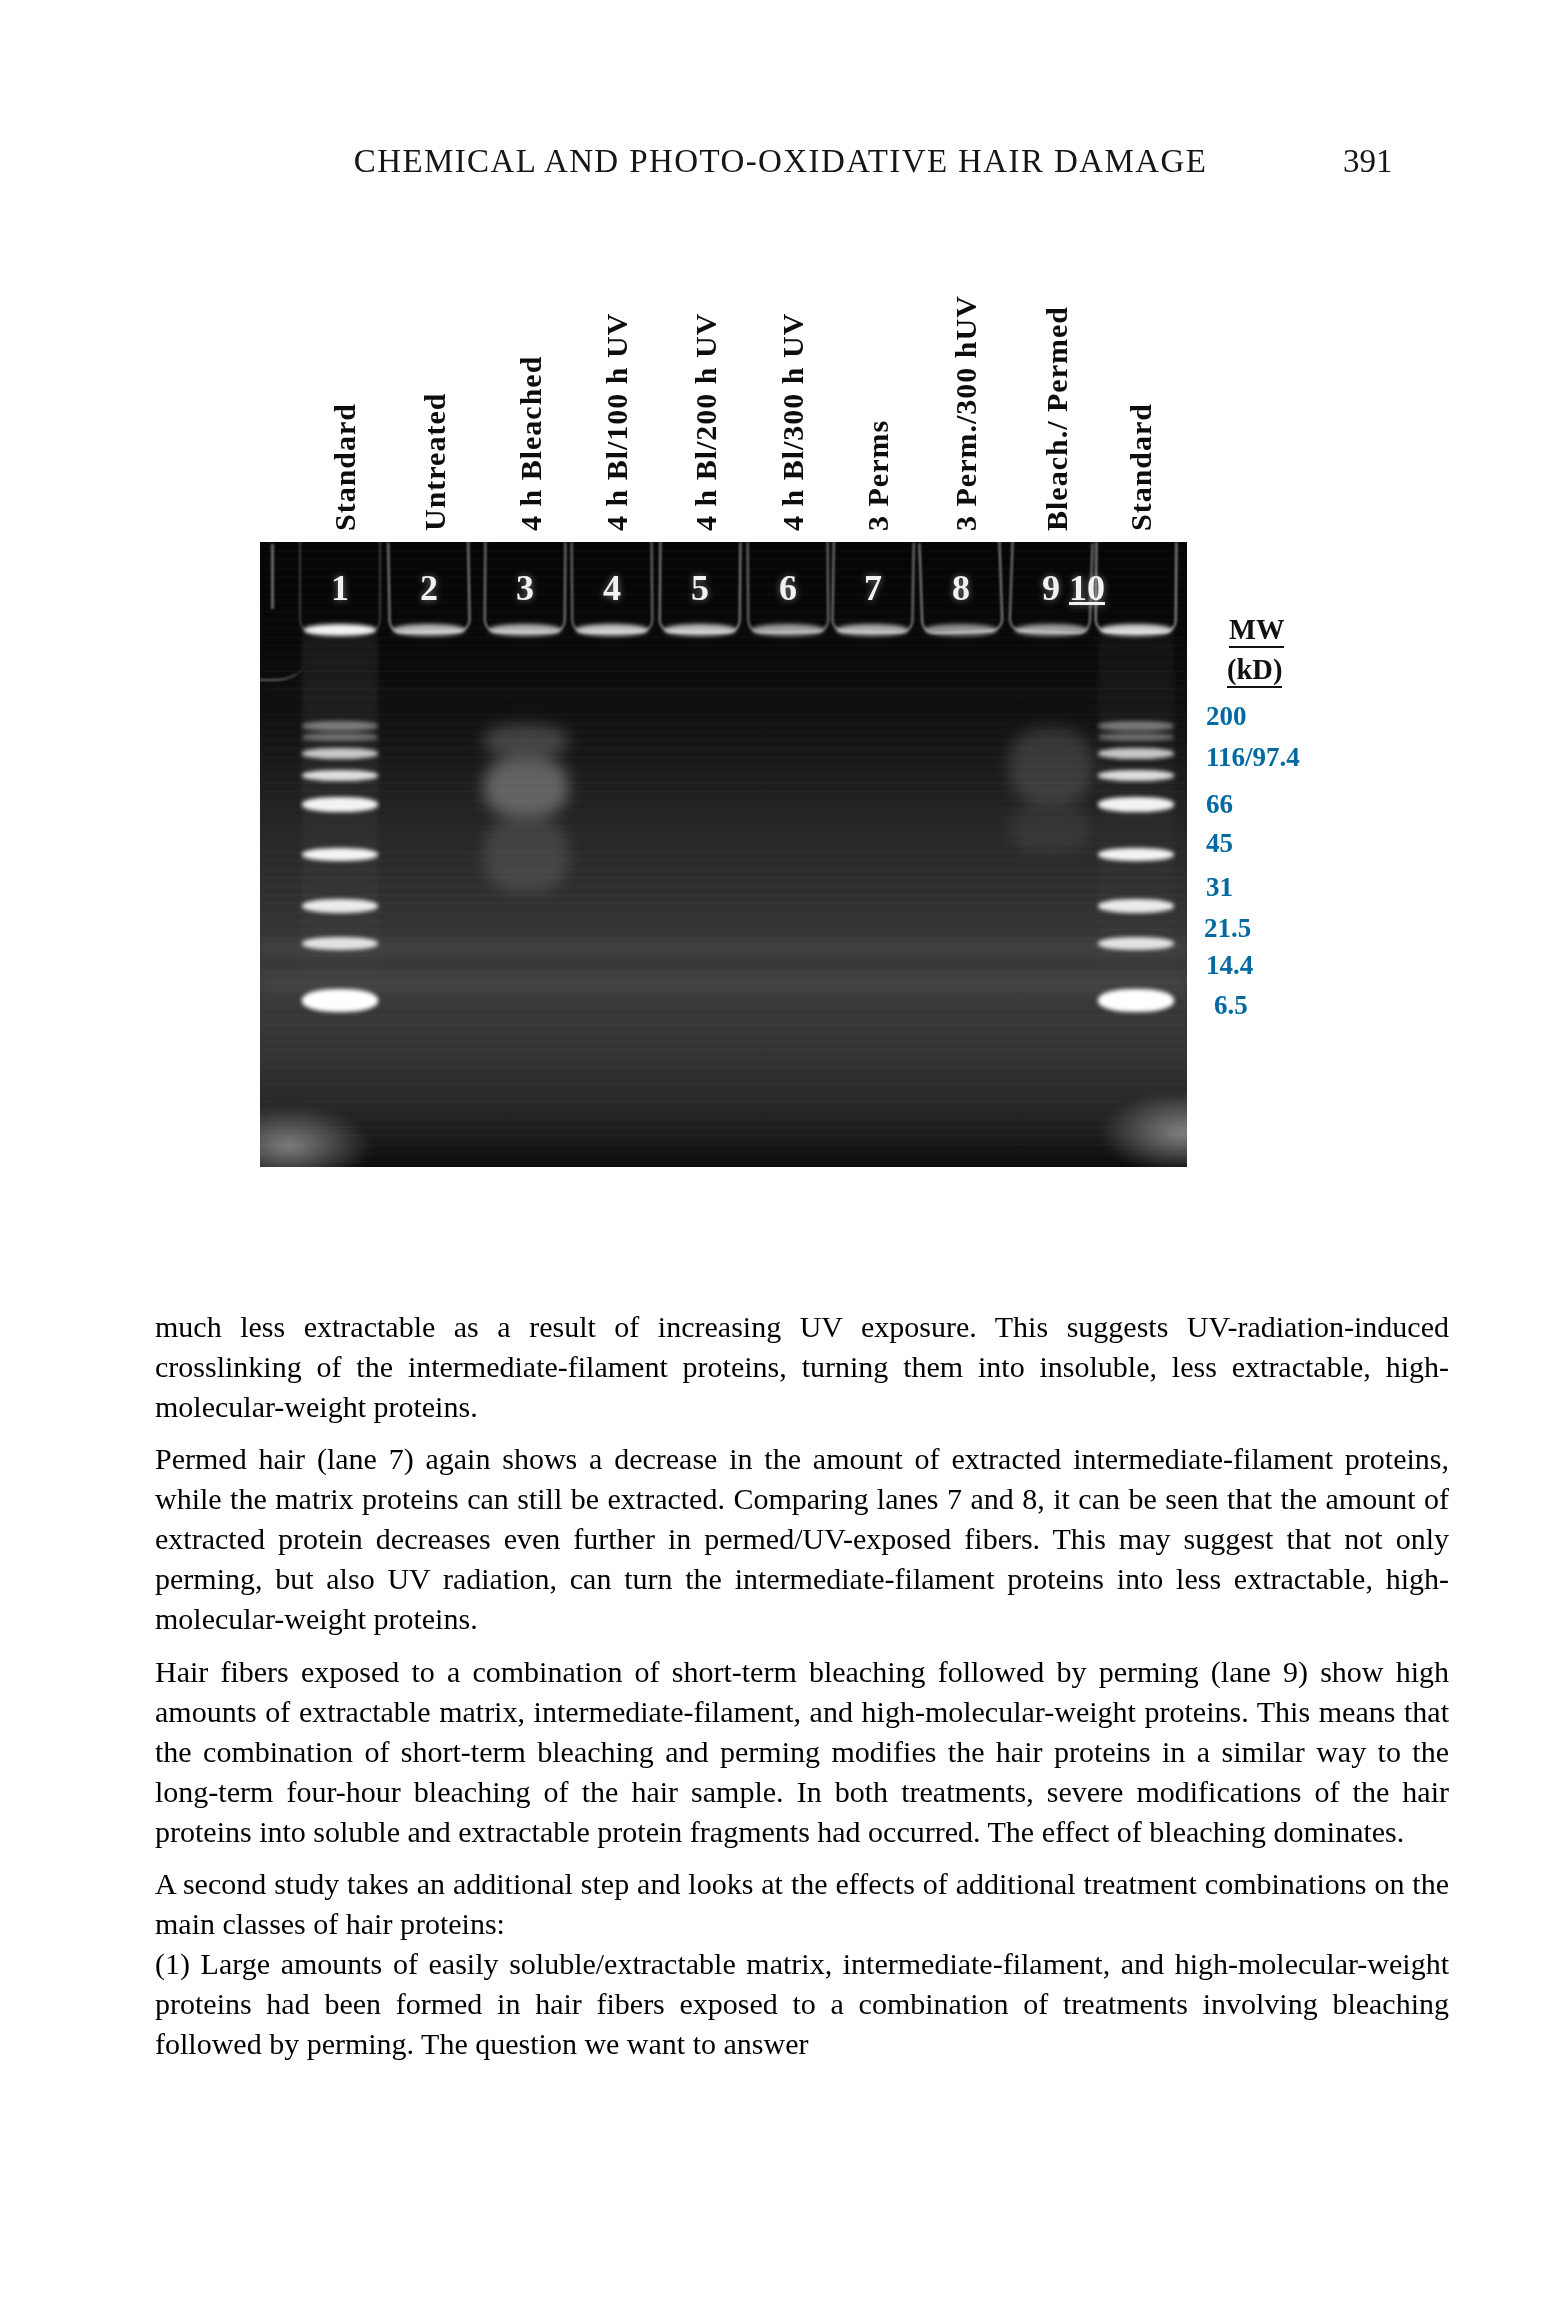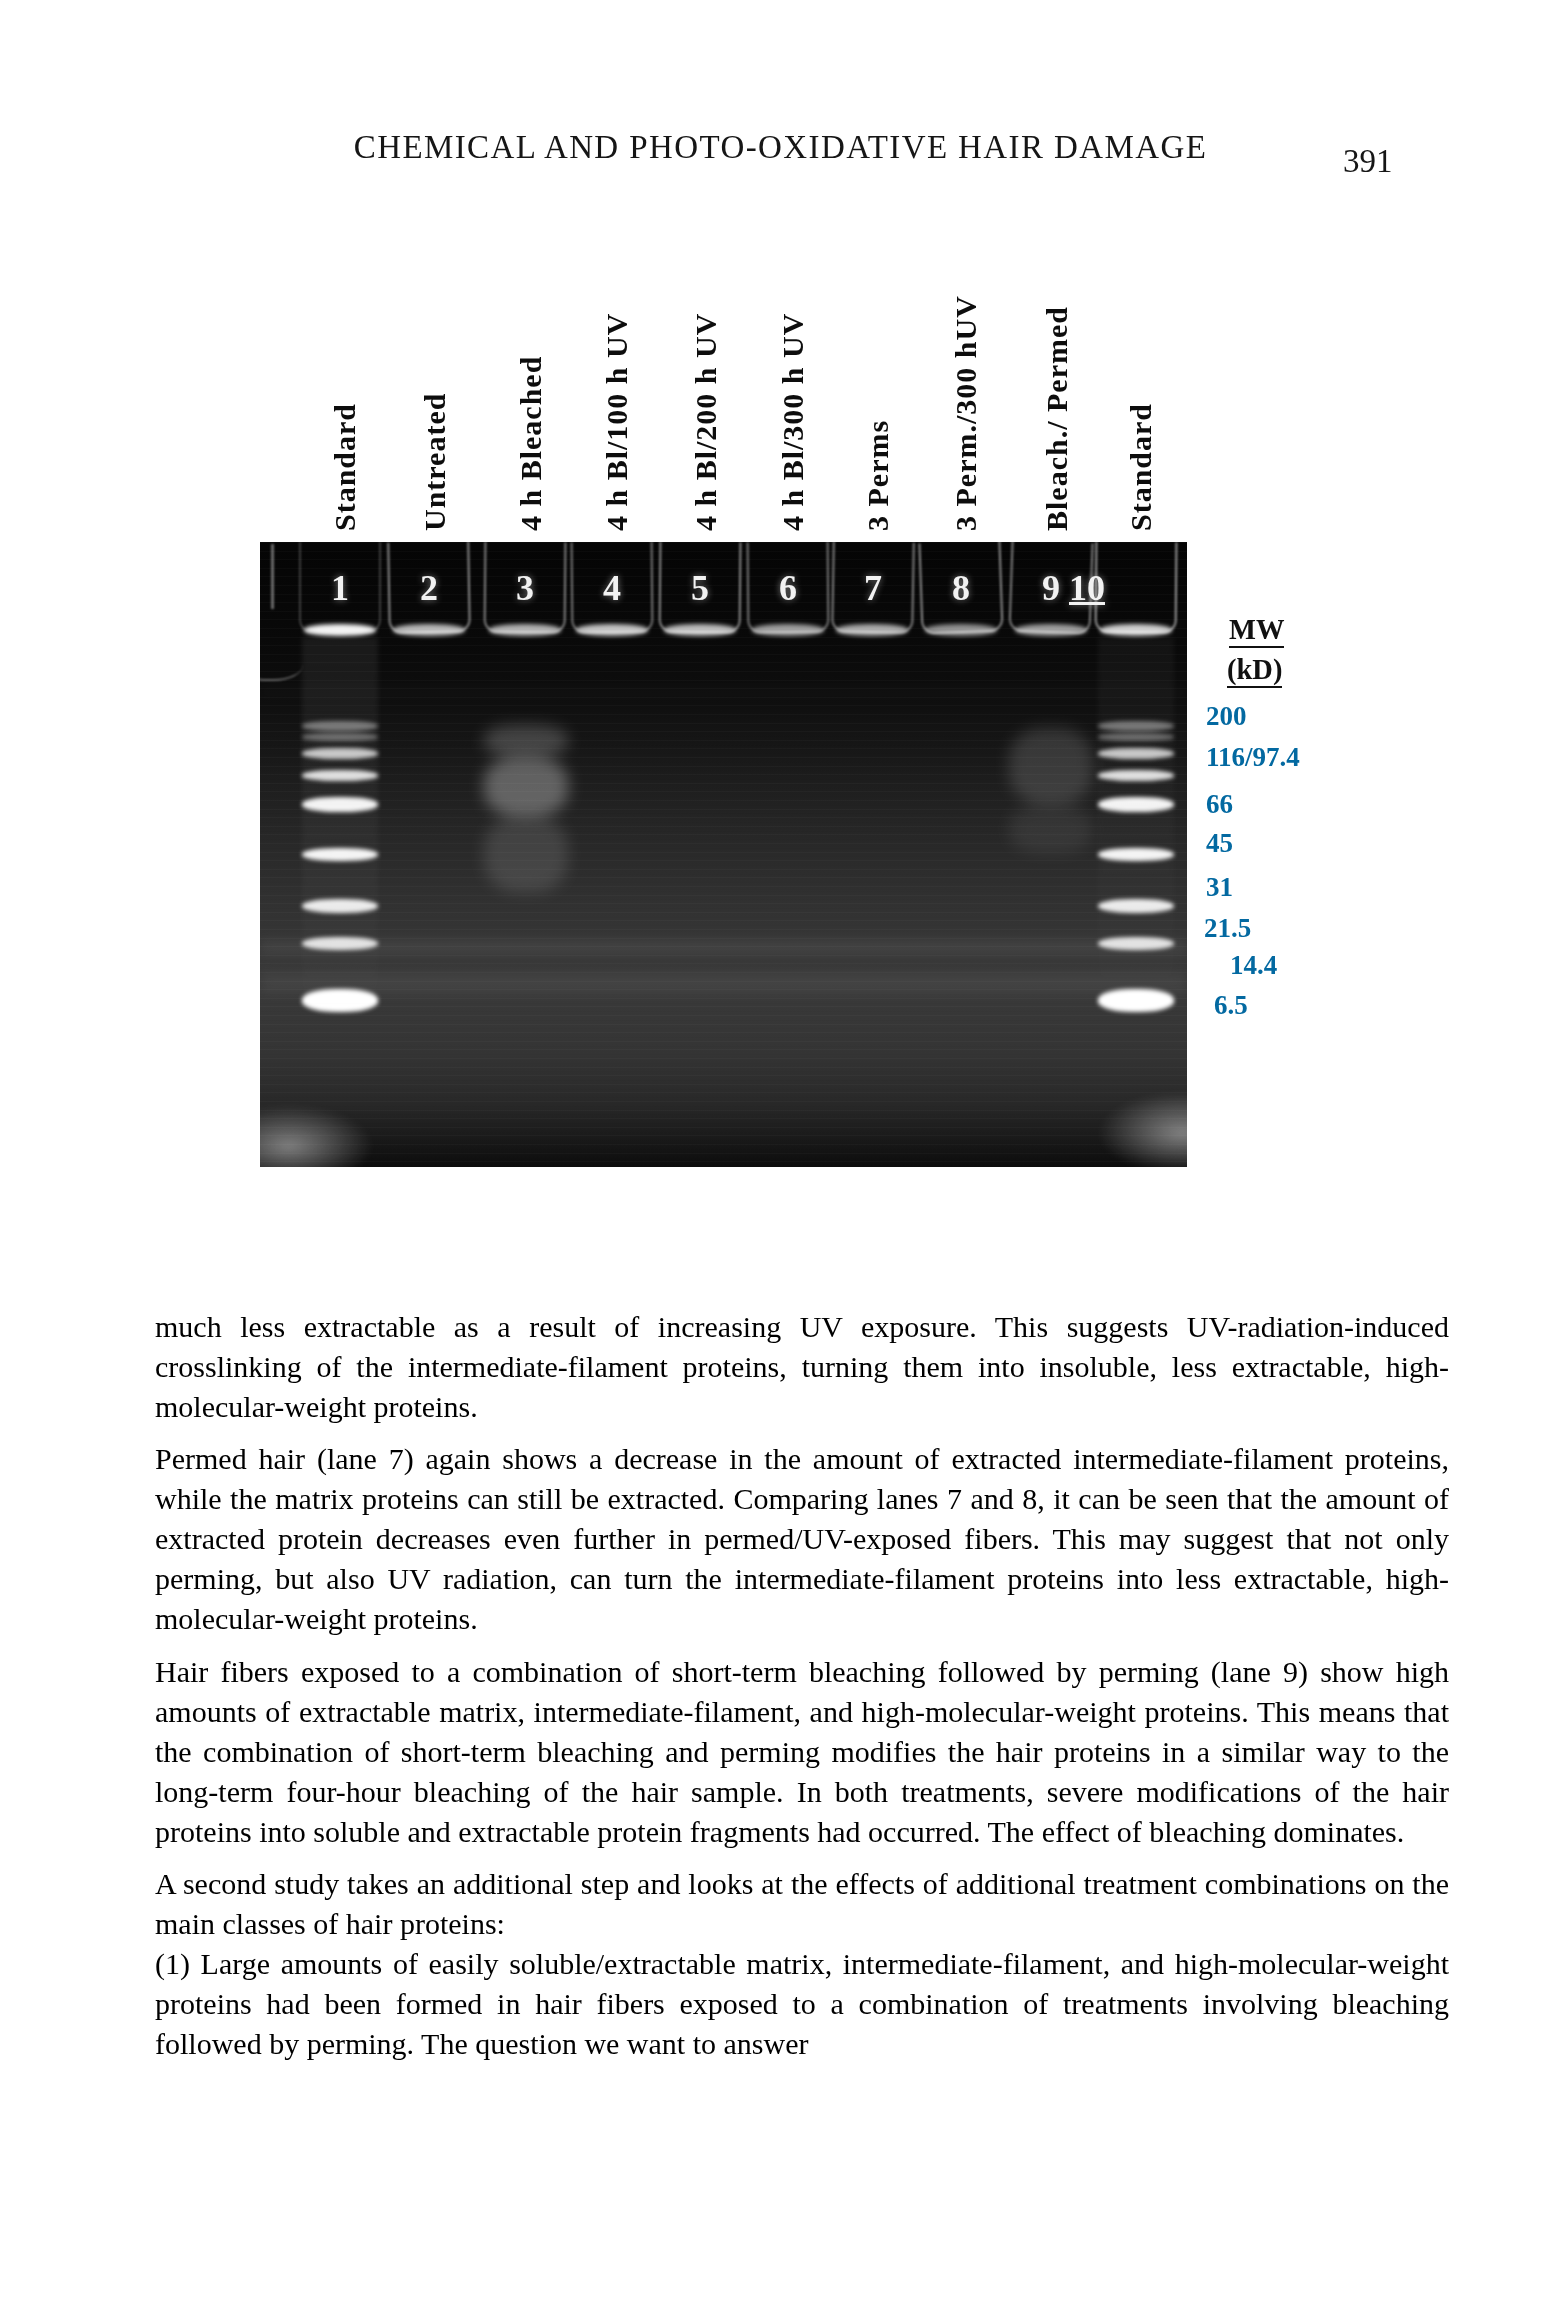--- a/index.html
+++ b/index.html
@@ -1,20 +1,20 @@
 <!DOCTYPE html>
 <html style="font-size:15px"><head>
 <meta charset="utf-8">
 <style>
   html,body{margin:0;padding:0;background:#ffffff;}
   #page{position:relative;width:1561px;height:2324px;background:#fff;overflow:hidden;
         font-family:"Liberation Serif",serif;color:#141414;}
 
   
-  #title{position:absolute;left:0;top:129px;width:1561px;text-align:center;
+  #title{position:absolute;left:0;top:143px;width:1561px;text-align:center;
          font-size:33px;letter-spacing:1.4px;color:#161616;white-space:nowrap;}
   #pagenum{position:absolute;left:1343px;top:143px;font-size:33px;color:#161616;}
 
   
   #fig{position:absolute;left:0;top:0;width:1561px;height:1274px;}
   .lane-label{position:absolute;transform:rotate(-90deg);transform-origin:0 0;
               white-space:nowrap;font-weight:700;font-size:30px;letter-spacing:1px;color:#0d0d0d;}
   #gel{position:absolute;left:260px;top:542px;width:927px;height:625px;overflow:hidden;
        background:linear-gradient(180deg,#050505 0%,#070707 10%,#0a0a0a 18%,#0f0f0f 26%,
         #181818 34%,#242424 44%,#2e2e2e 54%,#363636 64%,#393939 72%,#343434 82%,
@@ -131,21 +131,21 @@
 
     <div class="mwh" style="left:1206px;top:614px">MW</div>
     <div class="mwh" style="left:1204px;top:654px">(kD)</div>
     <div id="mwvals">
         <div class="mwv" style="left: 1206px; top: 701px;">200</div>
         <div class="mwv" style="left: 1206px; top: 742px;">116/97.4</div>
         <div class="mwv" style="left: 1206px; top: 789px;">66</div>
         <div class="mwv" style="left: 1206px; top: 828px;">45</div>
         <div class="mwv" style="left: 1206px; top: 872px;">31</div>
         <div class="mwv" style="left: 1204px; top: 913px;">21.5</div>
-        <div class="mwv" style="left: 1206px; top: 950px; margin-left: 24px;">14.4</div>
+        <div class="mwv" style="left: 1206px; top: 950px;">14.4</div>
         <div class="mwv" style="left: 1214px; top: 990px;">6.5</div>
       </div>
 
   <div class="lane-label" style="left: 328px; top: 531px;">Standard</div>
       <div class="lane-label" style="left: 418px; top: 531px;">Untreated</div>
       <div class="lane-label" style="left: 514px; top: 531px;">4 h Bleached</div>
       <div class="lane-label" style="left: 600px; top: 531px;">4 h Bl/100 h UV</div>
       <div class="lane-label" style="left: 689px; top: 531px;">4 h Bl/200 h UV</div>
       <div class="lane-label" style="left: 776px; top: 531px;">4 h Bl/300 h UV</div>
       <div class="lane-label" style="left: 861px; top: 531px;">3 Perms</div>

